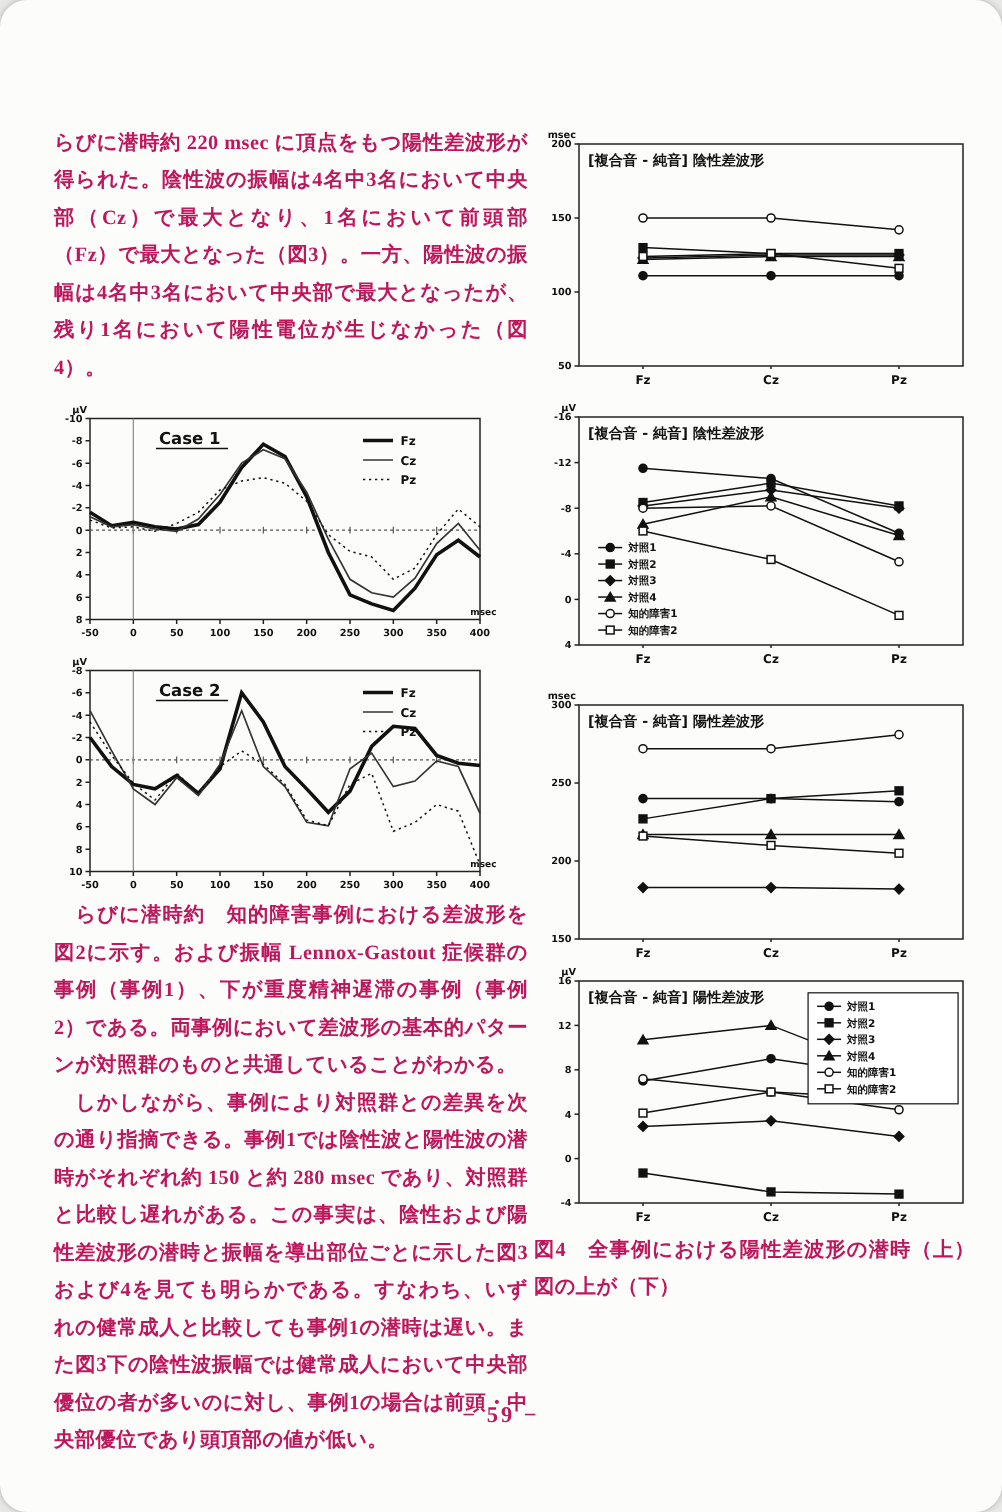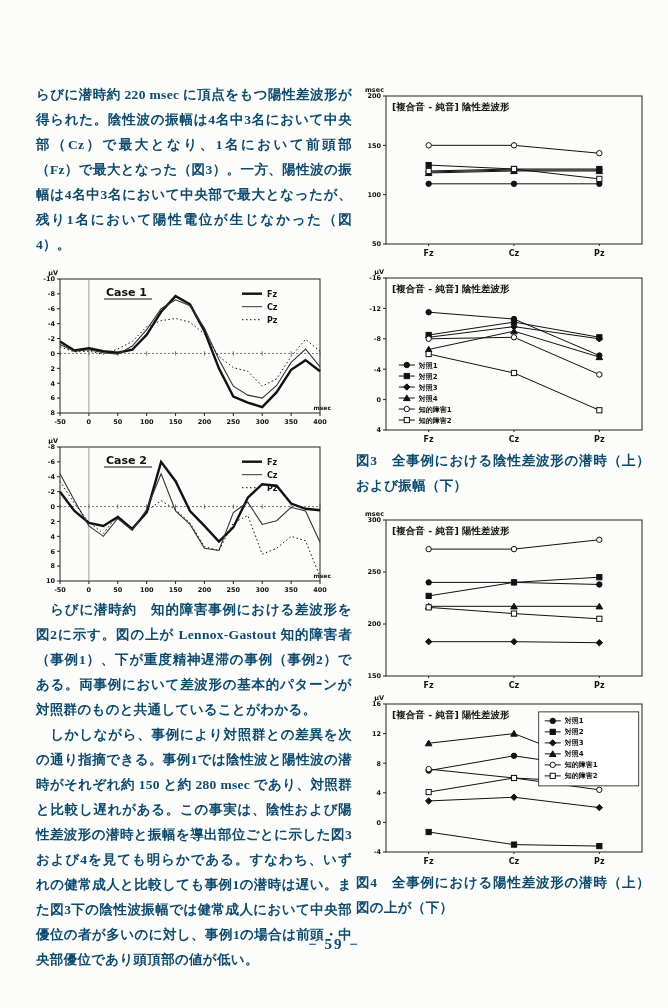--- a/index.html
+++ b/index.html
@@ -1,19 +1,19 @@
 <!DOCTYPE html>
 <html><head>
 <meta charset="utf-8">
 <style>
   html,body{margin:0;padding:0;background:#e8e8e6;}
   .page{
     position:relative;width:668px;height:1008px;background:#fcfcfa;
-    font-family:"Liberation Serif","DejaVu Serif",serif;color:#0c4a6e;
-    overflow:hidden;margin:0 auto;box-shadow:0 0 4px rgba(0,0,0,.25);
+    font-family:"Liberation Serif","DejaVu Serif",serif;color:#be185d;
+    overflow:hidden;margin:0 auto;box-shadow:0 0 4px rgba(0,0,0,.25);border-radius:18px;
   }
   .col-left{position:absolute;left:36px;top:82px;width:316px;}
   .col-right{position:absolute;left:356px;top:86px;width:294px;}
   p.body-text{
     margin:0;font-size:13.5px;line-height:25px;text-align:justify;
     letter-spacing:.3px;font-weight:600;
   }
   p.caption{
     margin:0;font-size:13.5px;line-height:25px;text-align:justify;
     letter-spacing:.3px;font-weight:600;
@@ -168,21 +168,21 @@
           <polyline points="24,46.24444444444444 38.44444444444444,68.57777777777778 52.888888888888886,87.18888888888888 67.33333333333333,98.35555555555554 81.77777777777777,80.48888888888888 96.22222222222223,93.8888888888889 110.66666666666666,76.02222222222221 125.11111111111111,65.6 139.55555555555554,74.53333333333333 154,87.93333333333334 168.44444444444446,111.75555555555556 182.8888888888889,115.47777777777779 197.33333333333331,87.93333333333334 211.77777777777777,80.48888888888888 226.22222222222223,119.2 240.66666666666669,113.24444444444444 255.1111111111111,101.33333333333333 269.55555555555554,105.8 284,141.53333333333333" fill="none" stroke="#111" stroke-width="1" stroke-dasharray="1.5,2.5"></polyline>
           <line x1="206" y1="26.7" x2="226" y2="26.7" stroke="#111" stroke-width="2.4"></line>
           <text x="231" y="29.7" font-size="8" text-anchor="start" fill="#111" font-weight="bold">Fz</text>
           <line x1="206" y1="39.7" x2="226" y2="39.7" stroke="#333" stroke-width="1"></line>
           <text x="231" y="42.7" font-size="8" text-anchor="start" fill="#111" font-weight="bold">Cz</text>
           <line x1="206" y1="52.7" x2="226" y2="52.7" stroke="#111" stroke-width="1" stroke-dasharray="1.5,2.5"></line>
           <text x="231" y="55.7" font-size="8" text-anchor="start" fill="#111" font-weight="bold">Pz</text>
         </svg></div>
 
 
-    <p class="body-text mt12"><strong>　らびに潜時約</strong><span>　知的障害事例における差波形を図2に示す。図の上が Lennox-Gastout 知的障害者（事例1）、下が重度精神遅滞の事例（事例2）である。両事例において差波形の基本的パターンが対照群のものと共通していることがわかる。</span></p>
+    <p class="body-text mt12"><strong>　らびに潜時約</strong><span>　知的障害事例における差波形を図2に示す。および振幅 Lennox-Gastout 症候群の事例（事例1）、下が重度精神遅滞の事例（事例2）である。両事例において差波形の基本的パターンが対照群のものと共通していることがわかる。</span></p>
 
     <p class="body-text">　しかしながら、事例により対照群との差異を次の通り指摘できる。事例1では陰性波と陽性波の潜時がそれぞれ約 150 と約 280 msec であり、対照群と比較し遅れがある。この事実は、陰性および陽性差波形の潜時と振幅を導出部位ごとに示した図3および4を見ても明らかである。すなわち、いずれの健常成人と比較しても事例1の潜時は遅い。また図3下の陰性波振幅では健常成人において中央部優位の者が多いのに対し、事例1の場合は前頭・中央部優位であり頭頂部の値が低い。</p>
   </div>
 
   <div class="col-right">
     <div class="figure fig-sm"><svg width="294" height="176">
           <rect x="30" y="10" width="256" height="148" fill="none" stroke="#222" stroke-width="1"></rect>
           <line x1="27" y1="10" x2="30" y2="10" stroke="#222" stroke-width="1"></line>
           <text x="25" y="12.3" font-size="6.5" text-anchor="end" fill="#111" font-weight="bold">200</text>
           <line x1="27" y1="59.33333333333333" x2="30" y2="59.33333333333333" stroke="#222" stroke-width="1"></line>
@@ -283,21 +283,20 @@
           <polygon points="50.8,126.94000000000003 54.099999999999994,132.64000000000001 47.5,132.64000000000001" fill="#111" stroke="#111" stroke-width="1"></polygon>
           <text x="62.8" y="132.54000000000002" font-size="7" text-anchor="start" fill="#111" font-weight="bold">対照4</text>
           <line x1="42.8" y1="141.04000000000002" x2="58.8" y2="141.04000000000002" stroke="#111" stroke-width="1"></line>
           <circle cx="50.8" cy="141.04000000000002" r="2.7" fill="#fff" stroke="#111" stroke-width="1"></circle>
           <text x="62.8" y="143.54000000000002" font-size="7" text-anchor="start" fill="#111" font-weight="bold">知的障害1</text>
           <line x1="42.8" y1="152.04000000000002" x2="58.8" y2="152.04000000000002" stroke="#111" stroke-width="1"></line>
           <rect x="48.199999999999996" y="149.44000000000003" width="5.2" height="5.2" fill="#fff" stroke="#111" stroke-width="1"></rect>
           <text x="62.8" y="154.54000000000002" font-size="7" text-anchor="start" fill="#111" font-weight="bold">知的障害2</text>
         </svg></div>
 
-    <p class="caption mt4">図3　全事例における陰性差波形の潜時（上）および振幅（下）</p>
 
     <div class="figure fig-sm mt12" style="height:184px"><svg width="294" height="184">
           <rect x="30" y="10" width="256" height="156" fill="none" stroke="#222" stroke-width="1"></rect>
           <line x1="27" y1="10" x2="30" y2="10" stroke="#222" stroke-width="1"></line>
           <text x="25" y="12.3" font-size="6.5" text-anchor="end" fill="#111" font-weight="bold">300</text>
           <line x1="27" y1="62" x2="30" y2="62" stroke="#222" stroke-width="1"></line>
           <text x="25" y="64.3" font-size="6.5" text-anchor="end" fill="#111" font-weight="bold">250</text>
           <line x1="27" y1="114" x2="30" y2="114" stroke="#222" stroke-width="1"></line>
           <text x="25" y="116.3" font-size="6.5" text-anchor="end" fill="#111" font-weight="bold">200</text>
           <line x1="27" y1="166" x2="30" y2="166" stroke="#222" stroke-width="1"></line>

